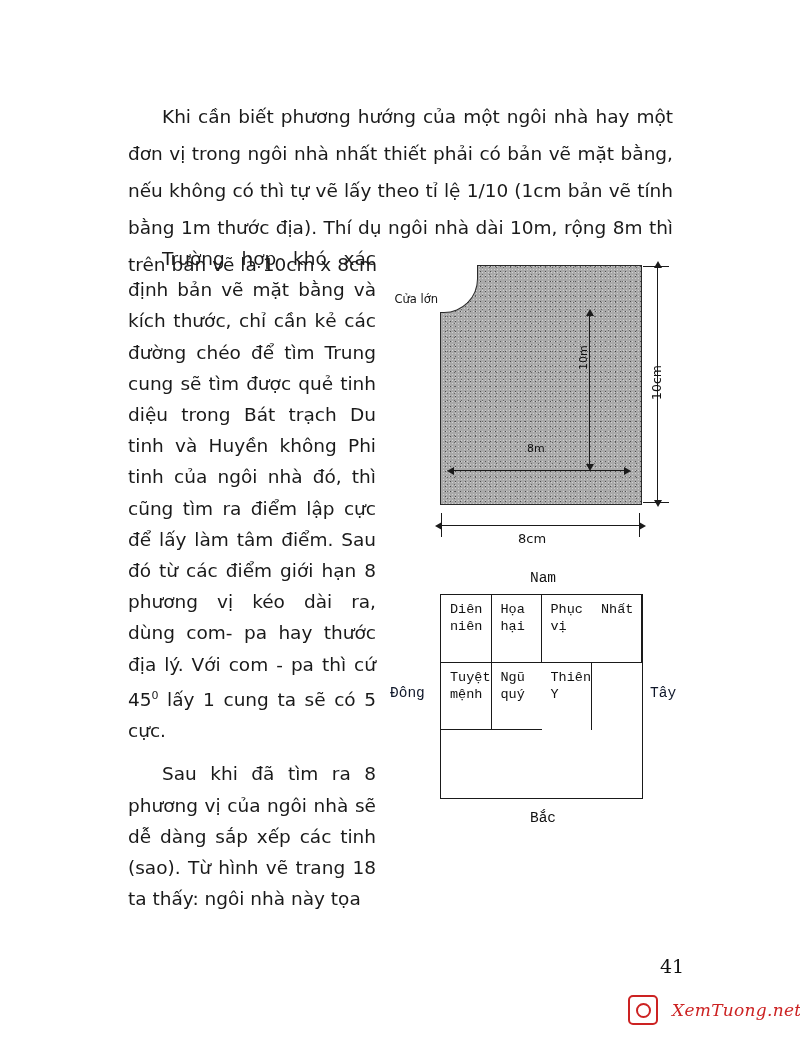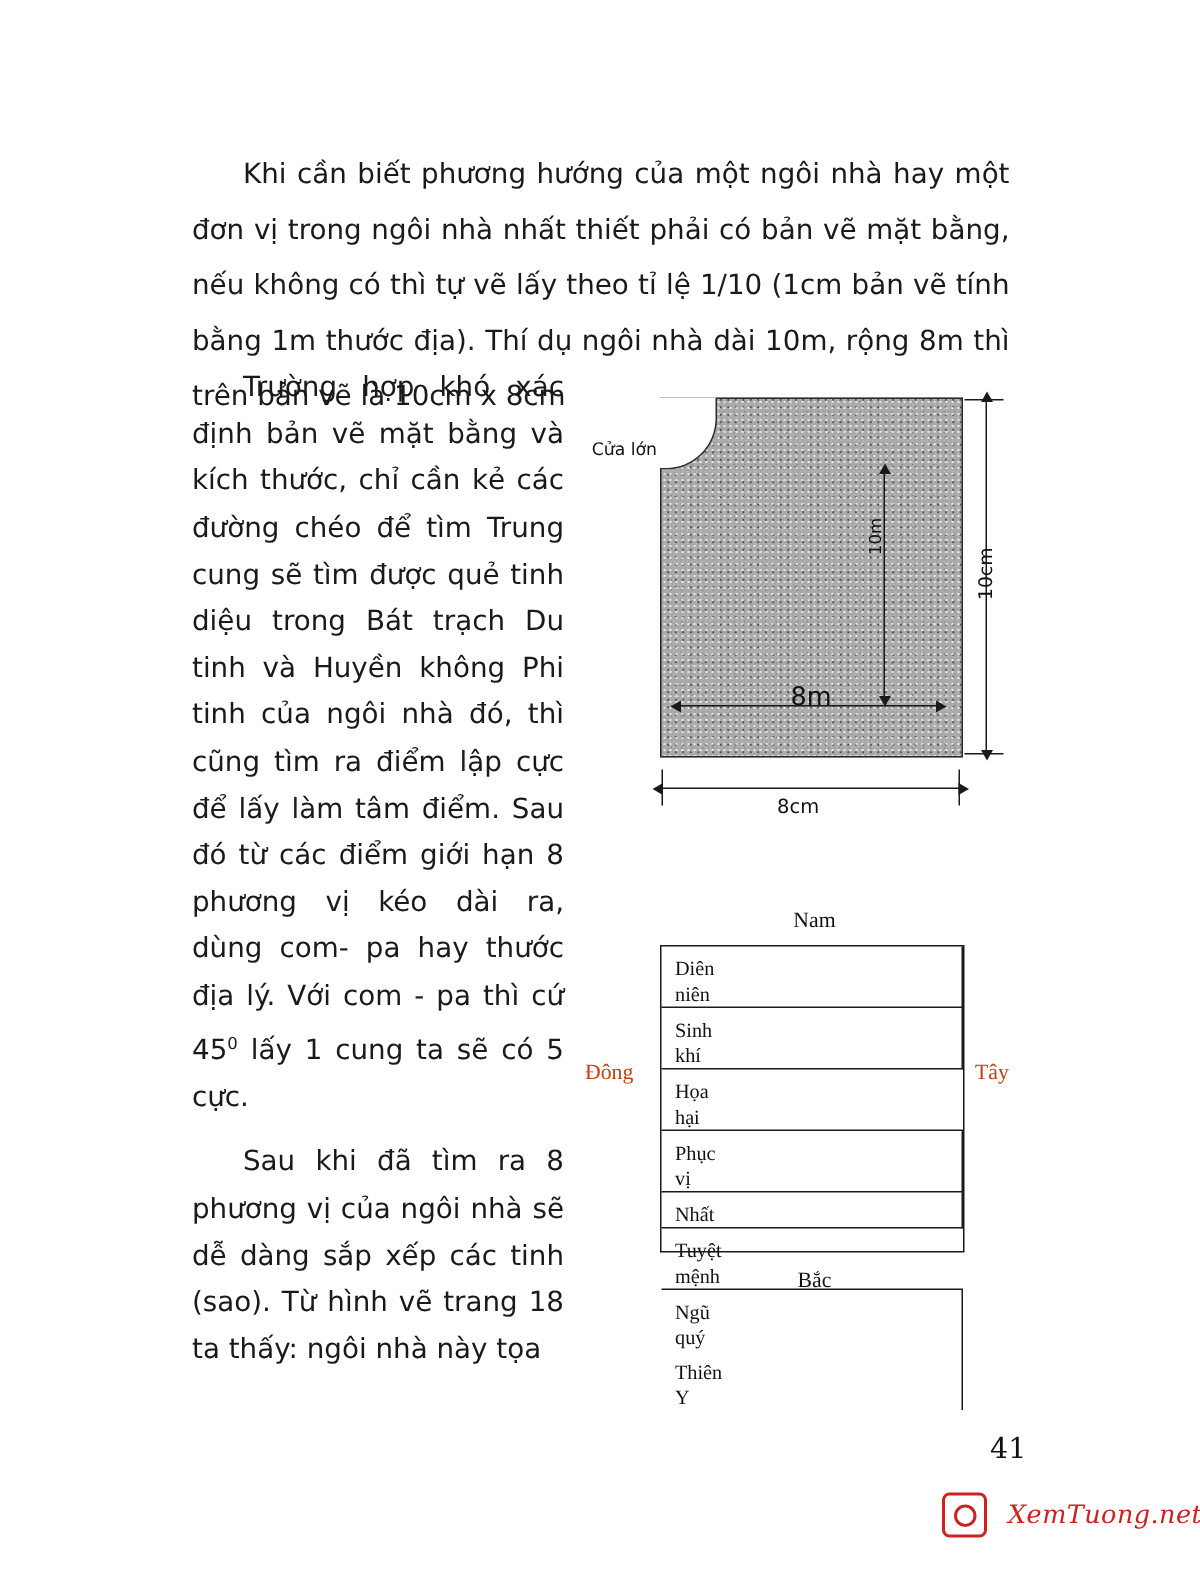--- a/index.html
+++ b/index.html
@@ -151,22 +151,22 @@
     position: absolute;
     top: -4px;
     border-top: 4px solid transparent;
     border-bottom: 4px solid transparent;
   }
   .dim-8m-inner::before { left: -6px; border-right: 7px solid #1a1a1a; }
   .dim-8m-inner::after  { right: -6px; border-left: 7px solid #1a1a1a; }
   .label-8m-inner {
     position: absolute;
     left: 122px;
-    top: 200px;
-    font-size: 17px;
+    top: 187px;
+    font-size: 11px;
     color: #111;
   }
   
   .dim-10cm {
     position: absolute;
     left: 252px;
     top: 12px;
     height: 234px;
     border-left: 1.2px solid #1a1a1a;
   }
@@ -231,50 +231,49 @@
     color: #111;
   }
 
   
   .figure-grid {
     position: absolute;
     top: 570px;
     left: 398px;
     width: 290px;
     height: 265px;
-    font-family: Liberation Serif, serif;
-    margin-top: 36px;
+    font-family: Liberation Mono, monospace;
   }
   .dir-top, .dir-bottom {
     position: absolute;
     width: 290px;
     text-align: center;
     font-size: 14.5px;
     color: #111;
   }
   .dir-top { top: 0; left: 0; }
   .dir-bottom { top: 240px; left: 0; }
   .dir-left, .dir-right {
     position: absolute;
-    top: 101px;
+    top: 115px;
     font-size: 14.5px;
-    color: #c2410c;
+    color: #0f172a;
   }
   .dir-left { left: -8px; }
   .dir-right { left: 252px; }
 
   .grid {
     position: absolute;
     top: 24px;
     left: 42px;
     width: 203px;
     height: 205px;
     border: 1.5px solid #1a1a1a;
     display: grid;
-    grid-template-columns: 1fr;
+    grid-template-columns: 1fr 1fr 1fr 1fr;
     grid-template-rows: 1fr 1fr 1fr;
     box-sizing: border-box;
     background: #fff;
   }
   .cell {
     border-right: 1.3px solid #1a1a1a;
     border-bottom: 1.3px solid #1a1a1a;
     box-sizing: border-box;
     padding: 6px 0 0 9px;
     font-size: 13.5px;
@@ -370,24 +369,20 @@
     <div class="dir-left">Đông</div>
     <div class="dir-right">Tây</div>
     <div class="dir-bottom">Bắc</div>
 
     <div class="grid">
       <div class="cell">
           <span>Diên</span>
           <span>niên</span>
         </div>
       <div class="cell">
-          <span>Sinh</span>
-          <span>khí</span>
-        </div>
-      <div class="cell">
           <span>Họa</span>
           <span>hại</span>
         </div>
       <div class="cell">
           <span>Phục</span>
           <span>vị</span>
         </div>
       <div class="cell">
           <span>Nhất</span>
           <span></span>

